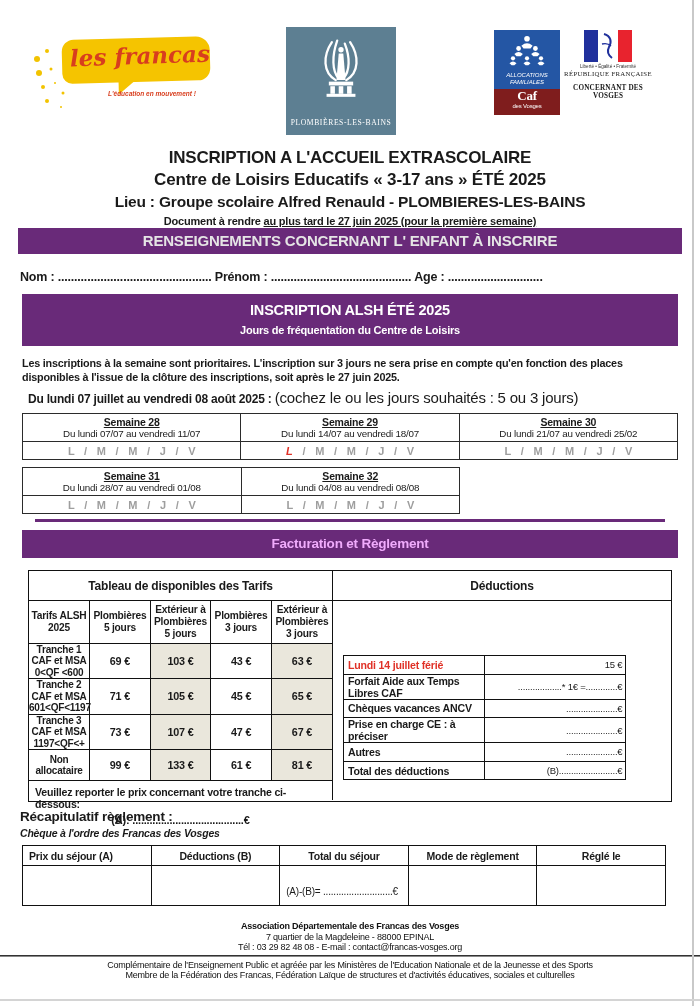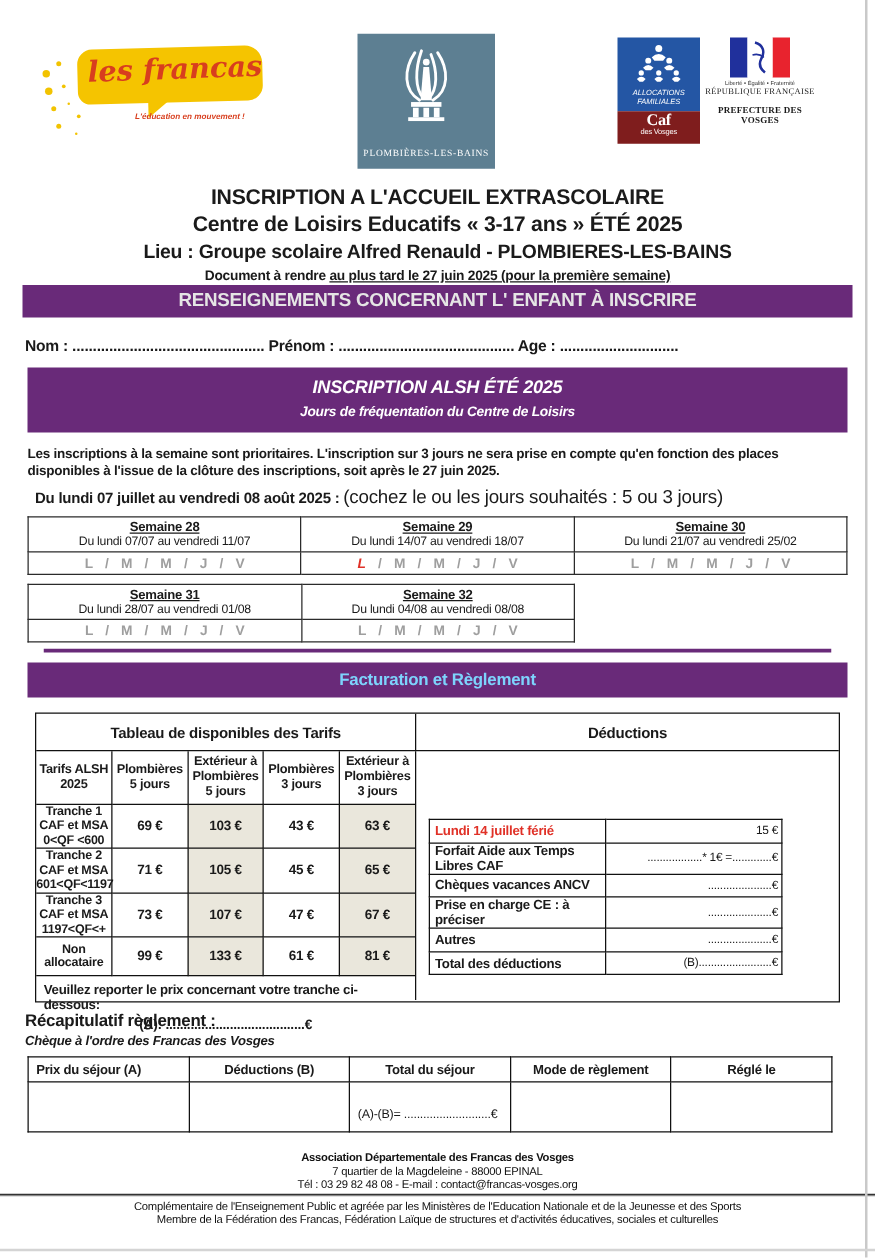--- a/index.html
+++ b/index.html
@@ -61,21 +61,21 @@
   .t2 { font-size:17px; font-weight:bold; margin-top:2px; }
   .t3 { font-size:15.5px; font-weight:bold; margin-top:3px; }
   .t4 { font-size:11px; font-weight:bold; margin-top:4px; }
   .t4 .u { text-decoration:underline; }
 
   .banner1 { left:18px; top:228px; width:664px; height:26px; background:#692a79;
     color:#e5e5e5; font-weight:bold; font-size:15px; text-align:center; line-height:26px; }
 
   .name-line { left:20px; top:270px; width:662px; font-size:12.5px; font-weight:bold; white-space:nowrap; }
 
-  .box2 { left:22px; top:294px; width:656px; height:52px; background:#692a79; color:#fff; text-align:center;font-style:italic; }
+  .box2 { left:22px; top:294px; width:656px; height:52px; background:#692a79; color:#fff; text-align:center; }
   .box2 .b2a { font-size:14.5px; font-weight:bold; padding-top:8px; }
   .box2 .b2b { font-size:11px; font-weight:bold; padding-top:6px; }
 
   .intro { left:22px; top:356px; width:660px; font-size:10.8px; font-weight:bold; line-height:1.32; }
 
   .period { left:28px; top:389px; width:650px; font-size:11.5px; }
   .period .pb { font-weight:bold; font-size:12px; }
   .period .pi { font-size:15px; }
 
   
@@ -86,21 +86,21 @@
   .week-label { font-size:10.5px; font-weight:bold; text-decoration:underline; display:block; }
   .week-dates { font-size:9.8px; display:block; }
   .weeks .wd { height:18px; font-size:11px; font-weight:bold; color:#9e9e9e; word-spacing:7px; }
   .day-red { color:#e03127; font-style:italic; }
   .weeks1 { left:22px; top:413px; width:656px; }
   .weeks2 { left:22px; top:467px; width:438px; }
 
   .purple-rule { left:35px; top:519px; width:630px; height:2.6px; background:#692a79; }
 
   .banner2 { left:22px; top:530px; width:656px; height:28px; background:#692a79;
-    color:#7dd3fc; font-weight:bold; font-size:13.5px; text-align:center; line-height:28px; }
+    color:#f0abfc; font-weight:bold; font-size:13.5px; text-align:center; line-height:28px; }
 
   
   .fact { left:28px; top:570px; width:644px; height:232px; border:1.6px solid #111; }
   .fact-header { display:flex; height:30px; border-bottom:1px solid #111; }
   .fh-left { width:304px; border-right:1px solid #111; font-size:12px; font-weight:600;
     display:flex; align-items:center; justify-content:center; }
   .fh-right { flex:1; font-size:12px; font-weight:600; display:flex; align-items:center; justify-content:center; }
   .fact-body { display:flex; height:199px; }
   .fb-left { width:304px; border-right:1px solid #111; position:relative; }
   .fb-right { flex:1; position:relative; }
@@ -204,21 +204,21 @@
     <div class="w">
       <svg width="20" height="32" viewBox="0 0 20 32">
         <path d="M6,4 C13,6 14,12 11,17 C9,21 10,25 14,28" fill="none" stroke="#20309c" stroke-width="2"></path>
         <path d="M4,14 C8,13 11,14 13,16" fill="none" stroke="#20309c" stroke-width="1.4"></path>
       </svg>
     </div>
     <div class="r"></div>
   </div>
   <div class="rf-motto">Liberté • Égalité • Fraternité</div>
   <div class="rf-name">RÉPUBLIQUE FRANÇAISE</div>
-  <div class="rf-pref">PREFECTURE DES VOSGES</div>
+  <div class="rf-pref">CONCERNANT DES VOSGES</div>
 </div>
 
 <div class="abs title-block">
   <div class="t1">INSCRIPTION A L'ACCUEIL EXTRASCOLAIRE</div>
   <div class="t2">Centre de Loisirs Educatifs « 3-17 ans » ÉTÉ 2025</div>
   <div class="t3">Lieu : Groupe scolaire Alfred Renauld -  PLOMBIERES-LES-BAINS</div>
   <div class="t4">
     <span>Document à rendre </span><span class="u">au plus tard le 27 juin 2025 (pour la première semaine)</span>
   </div>
 </div>

